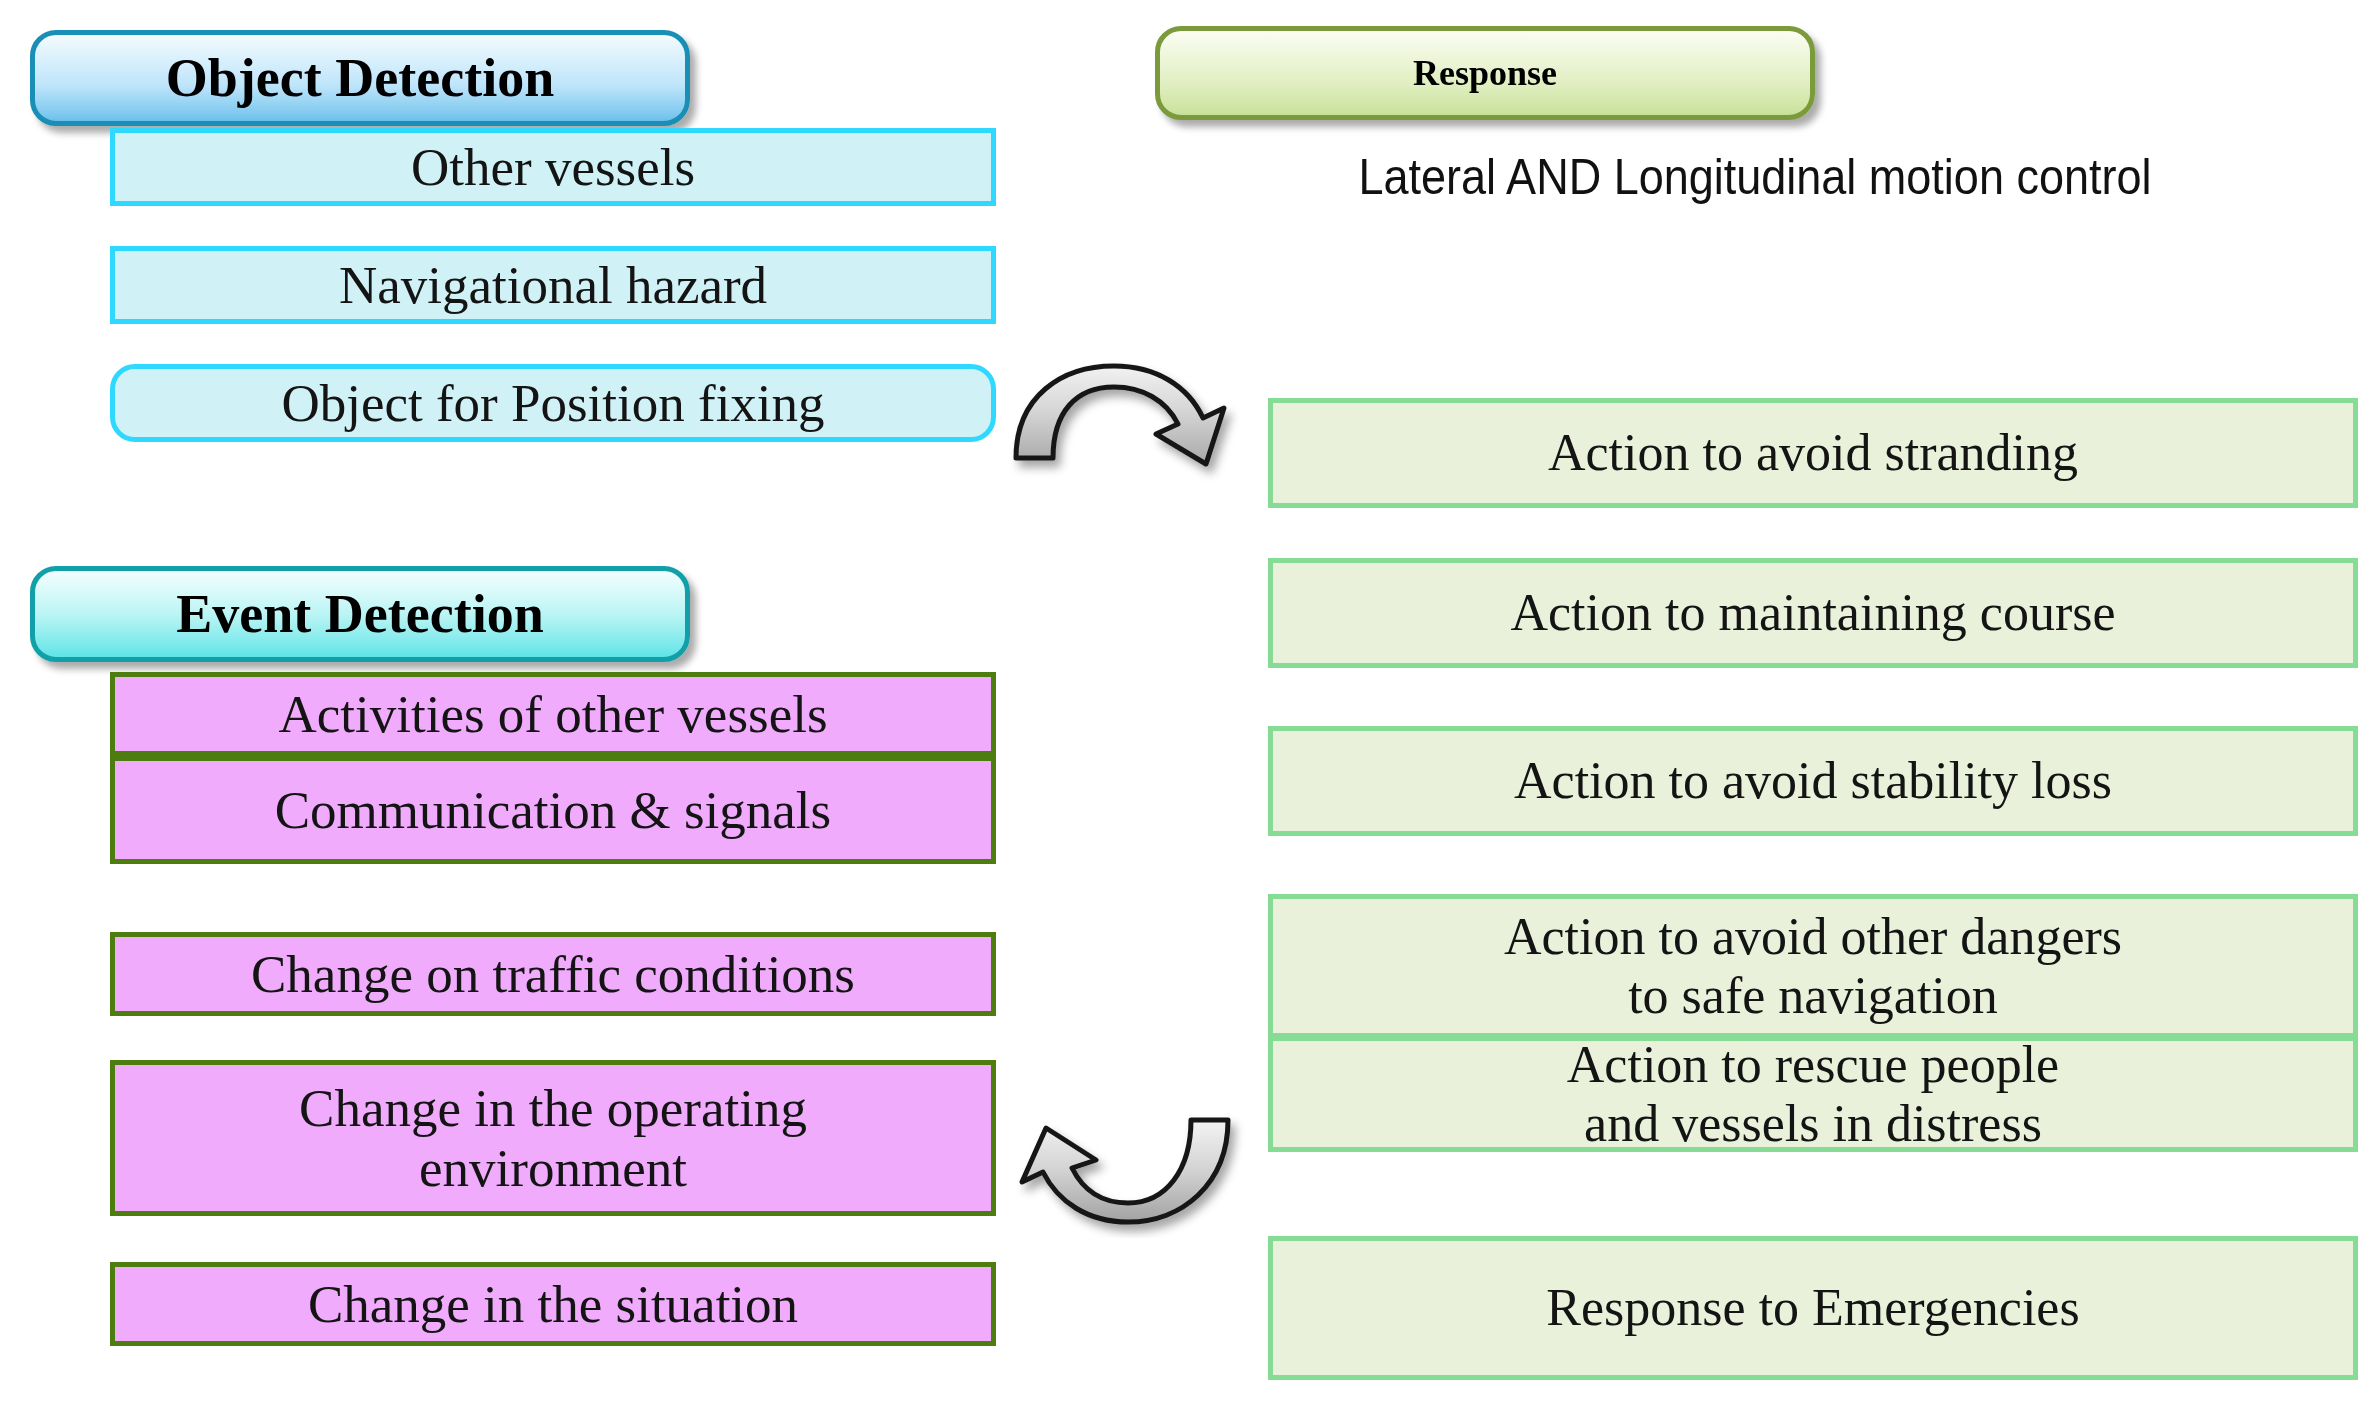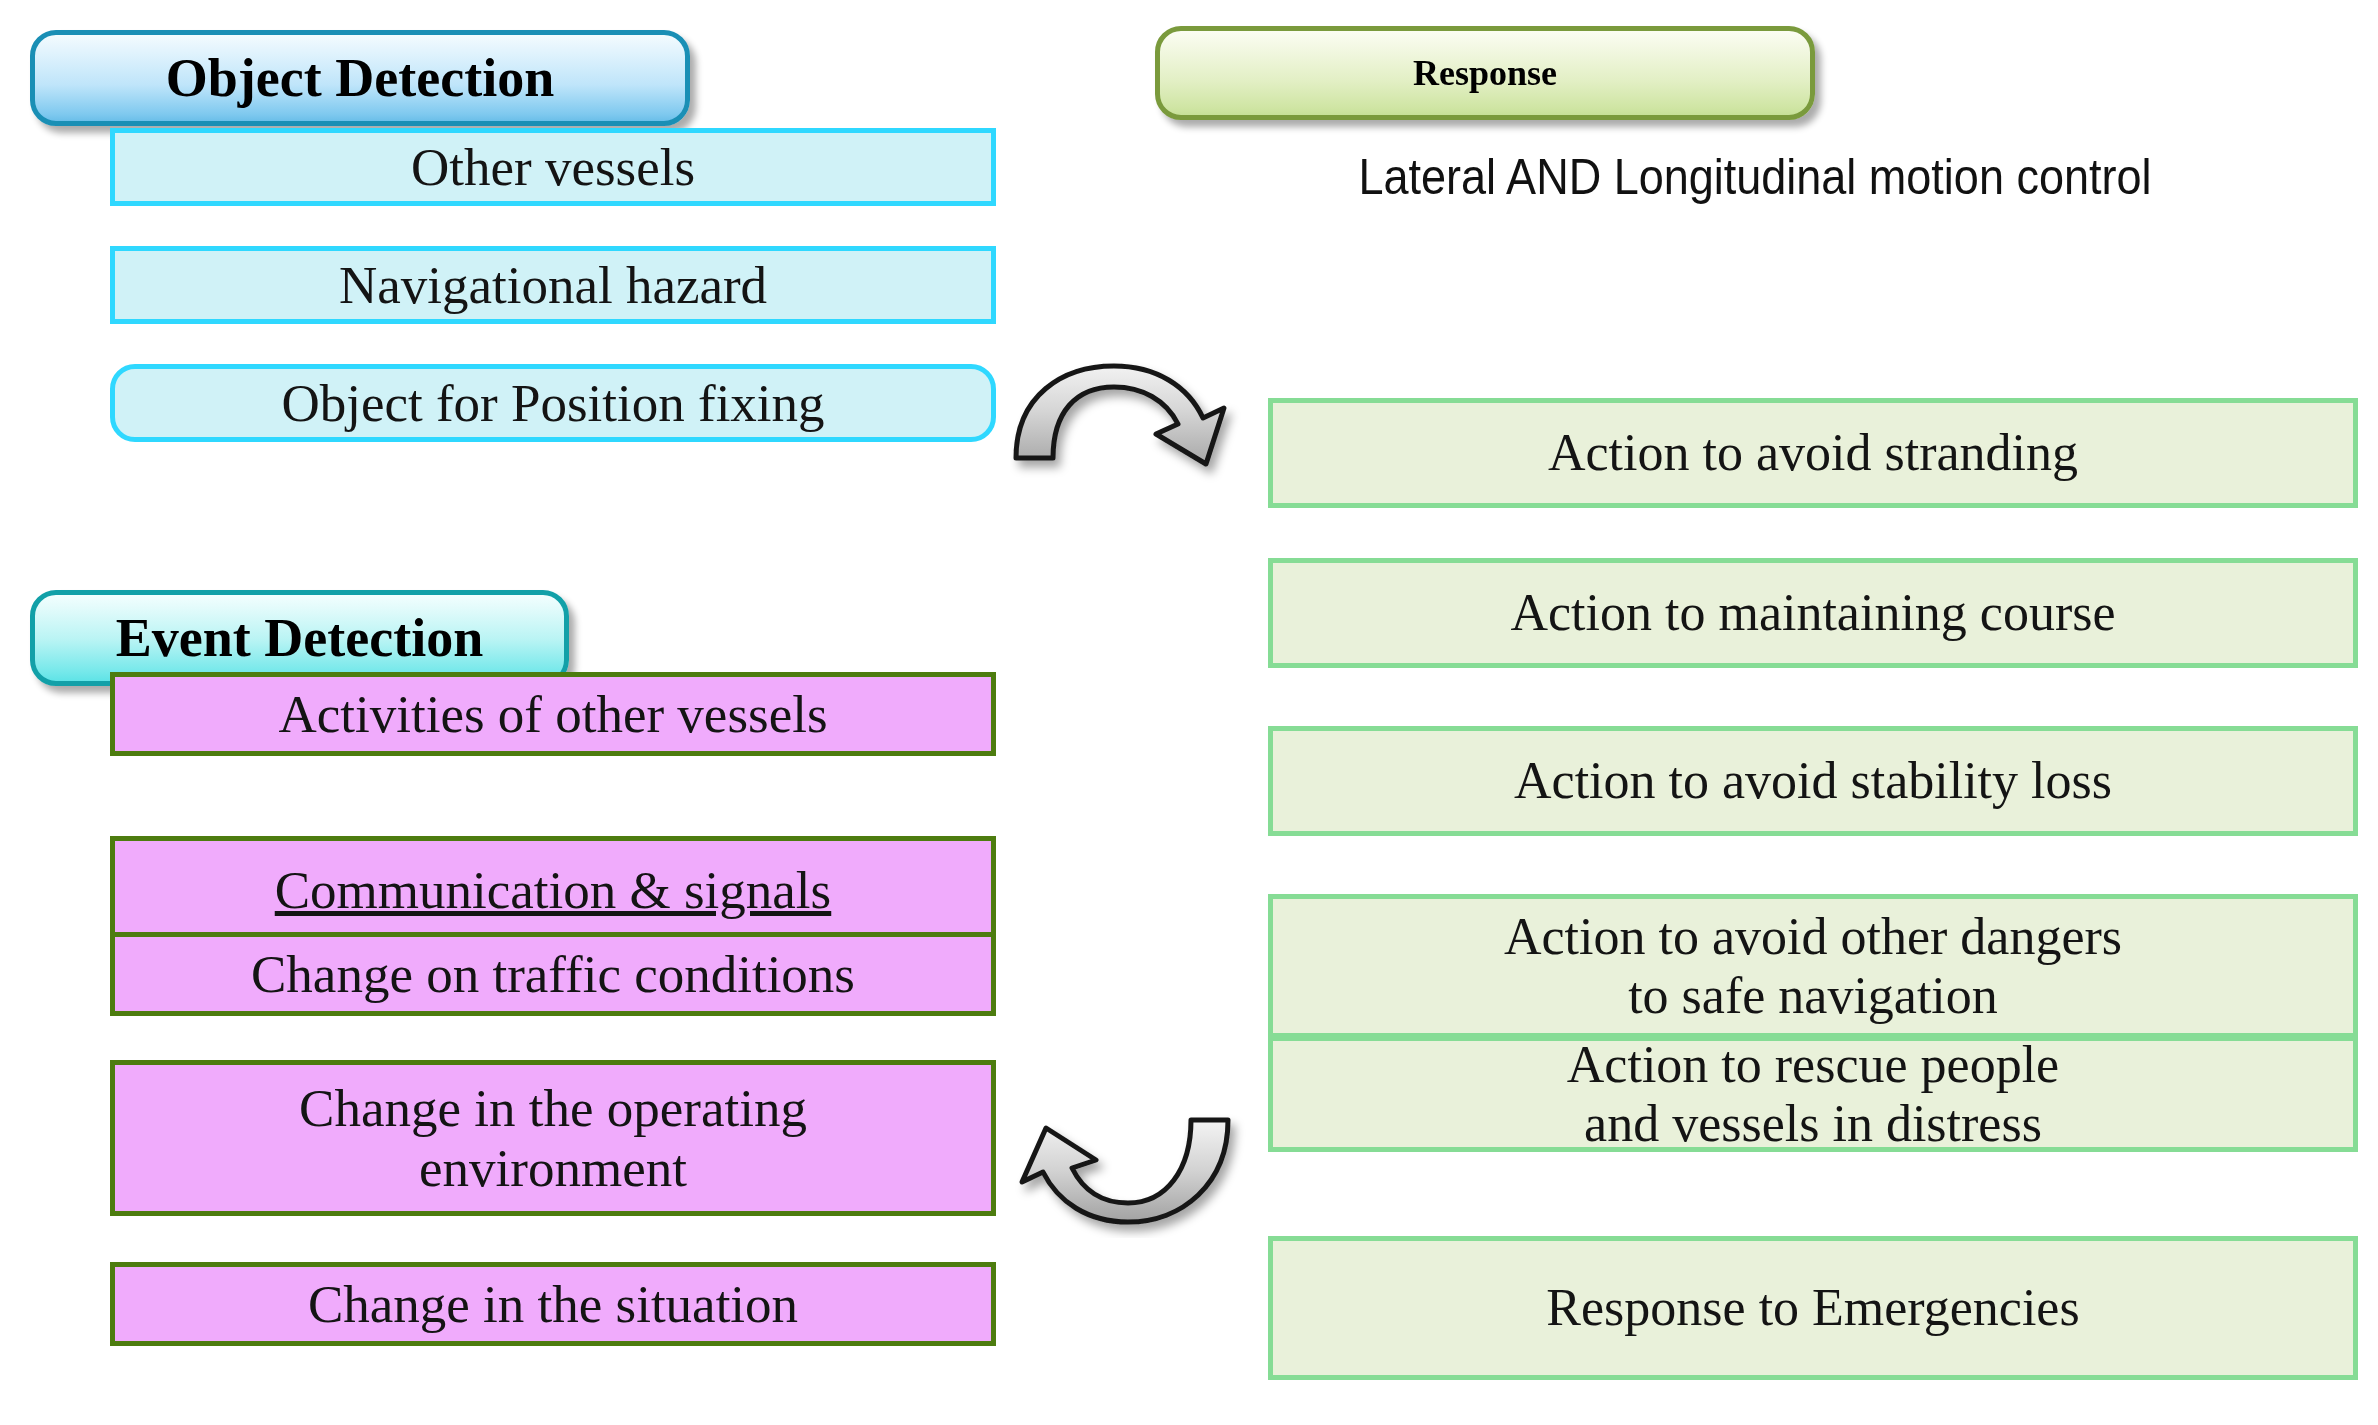--- a/index.html
+++ b/index.html
@@ -24,21 +24,21 @@
     box-sizing:border-box;
     margin-top:16px;
   }
   #hdr-object{
     left:30px;top:14px;width:660px;height:96px;
     border:5px solid #1a8fb5;
     background:linear-gradient(to bottom,#f3fbfe 0%,#e3f4fd 18%,#bfe5fa 58%,#7fc9ef 92%,#6bbfe9 100%);
     font-size:54px;
   }
   #hdr-event{
-    left:30px;top:574px;width:539px;height:96px;
+    left:30px;top:550px;width:660px;height:96px;
     border:5px solid #12a0a8;
     background:linear-gradient(to bottom,#f2fefe 0%,#e2fbfb 16%,#b9f4f4 52%,#74e8ea 90%,#5fe3e6 100%);
     font-size:54px;
   }
   #hdr-response{
     left:1155px;top:10px;width:660px;height:94px;
     border:5px solid #7a9a3c;
     background:linear-gradient(to bottom,#fbfdf2 0%,#f3f8e3 20%,#e2efc4 60%,#cfe5a3 92%,#c6e098 100%);
     font-size:36px;
   }
@@ -96,21 +96,21 @@
   <div class="box obj" style="left:110px;top:128px;width:886px;height:78px;">Other vessels</div>
 
   <div class="box obj" style="left:110px;top:246px;width:886px;height:78px;">Navigational hazard</div>
 
   <div class="box obj" style="left:110px;top:364px;width:886px;height:78px;border-radius:25px;">Object for Position fixing</div>
 
   <div class="hdr" id="hdr-event">Event Detection</div>
 
   <div class="box evt" style="left:110px;top:672px;width:886px;height:84px;">Activities of other vessels</div>
 
-  <div class="box evt" style="left:110px;top:836px;width:886px;height:108px;text-decoration:underline;">Communication &amp; signals</div>
+  <div class="box evt" style="left:110px;top:756px;width:886px;height:108px;">Communication &amp; signals</div>
 
   <div class="box evt" style="left:110px;top:932px;width:886px;height:84px;">Change on traffic conditions</div>
 
   <div class="box evt" style="left:110px;top:1060px;width:886px;height:156px;">Change in the operating
 environment</div>
 
   <div class="box evt" style="left:110px;top:1262px;width:886px;height:84px;">Change in the situation</div>
 
   <div class="hdr" id="hdr-response">Response</div>
 

